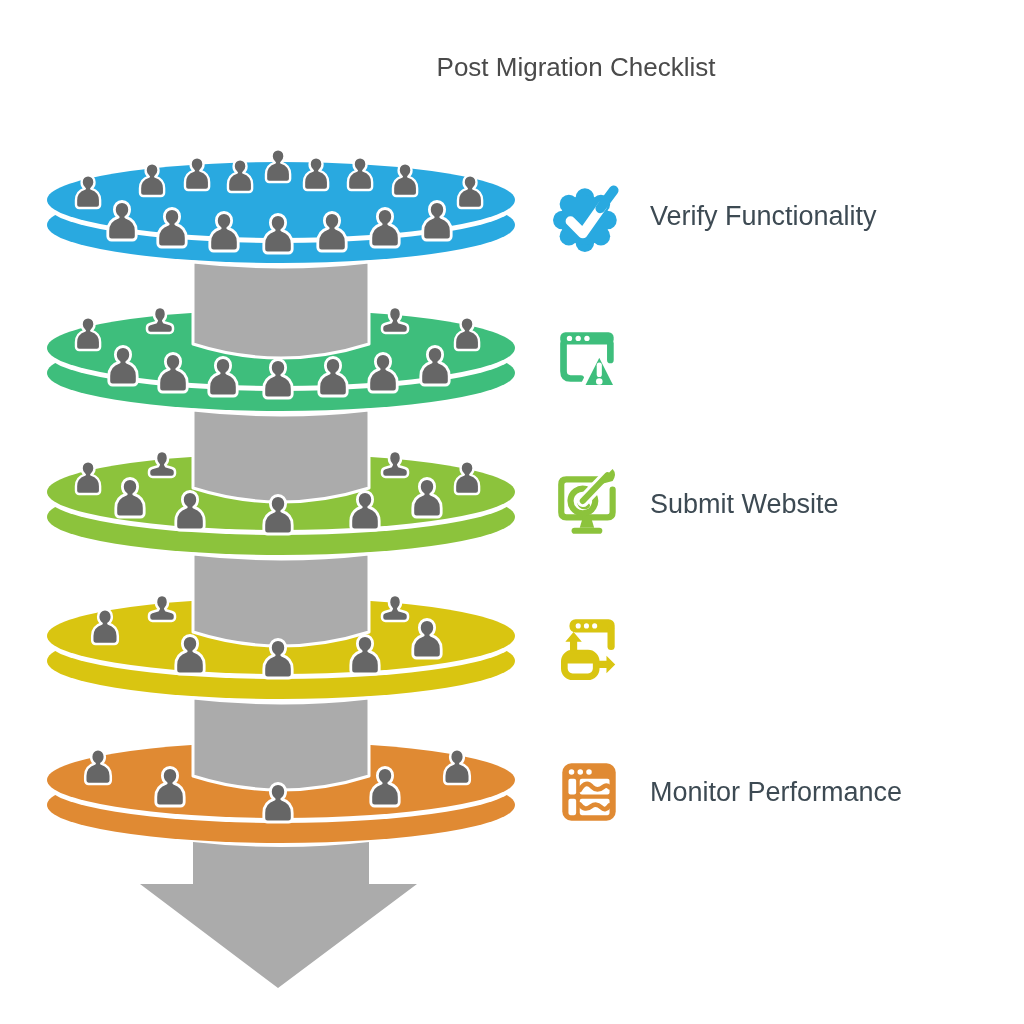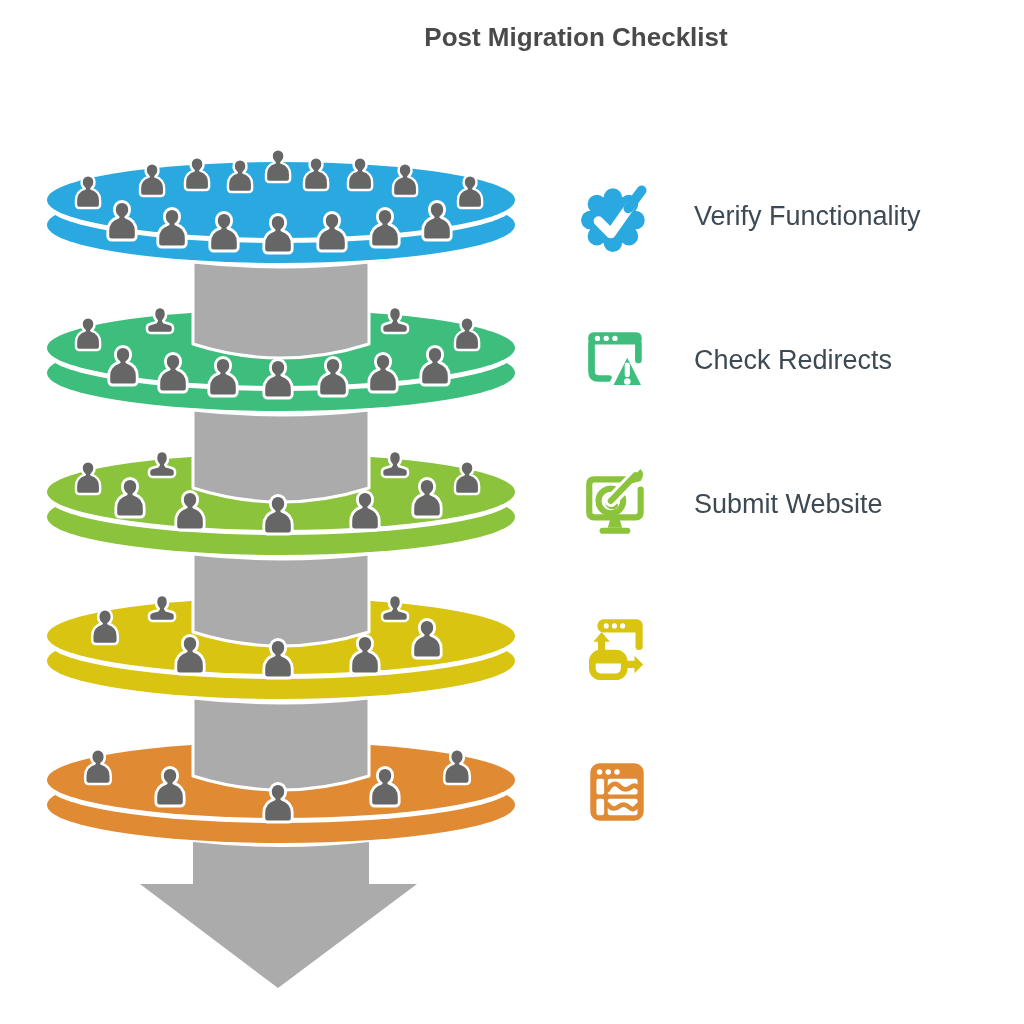--- a/index.html
+++ b/index.html
@@ -1,26 +1,26 @@
 <!DOCTYPE html>
 <html><head>
 <meta charset="utf-8">
 <style>
   html,body{margin:0;padding:0;}
   body{
     width:1024px;height:1024px;position:relative;background:#ffffff;
     font-family:"Liberation Sans", sans-serif;overflow:hidden;
   }
   .page-title{
-    position:absolute;top:22px;left:576px;transform:translateX(-50%);
-    font-size:26px;font-weight:bold;color:#4A4A4A;white-space:nowrap;text-align:right;
+    position:absolute;top:52px;left:576px;transform:translateX(-50%);
+    font-size:26px;font-weight:normal;color:#4A4A4A;white-space:nowrap;text-align:right;
   }
   .funnel-svg{position:absolute;left:0;top:0;}
   .item{
-    position:absolute;left:580px;height:76px;display:flex;align-items:center;gap:40px;
+    position:absolute;left:552px;height:76px;display:flex;align-items:center;gap:24px;
   }
   .item .icon{width:74px;height:74px;flex:0 0 auto;}
   .item .label{font-size:27px;color:#3D4A53;white-space:nowrap;}
   .r1{top:178px}.r2{top:322px}.r3{top:466px}.r4{top:610px}.r5{top:754px}
 </style>
 </head>
 <body>
 
 <div class="page-title">Post Migration Checklist</div>
 
@@ -165,21 +165,20 @@
     <rect x="8" y="9" width="52" height="12" rx="5" fill="currentColor"></rect>
     <circle cx="17" cy="15" r="2.6" fill="#ffffff"></circle>
       <circle cx="25.5" cy="15" r="2.6" fill="#ffffff"></circle>
     <circle cx="34" cy="15" r="2.6" fill="#ffffff"></circle>
     <path d="M11.2,20 V47 Q11.2,54 18,54 H28" fill="none" stroke="currentColor" stroke-width="6.5" stroke-linecap="round"></path>
     <path d="M56.8,20 V36" fill="none" stroke="currentColor" stroke-width="6.5" stroke-linecap="round"></path>
     <path d="M46,29 L61.5,59.5 Q62.5,62.5 59.5,62.5 H32.5 Q29.5,62.5 30.5,59.5 Z" fill="currentColor" stroke="#ffffff" stroke-width="4.5" stroke-linejoin="round"></path>
     <path d="M46,41 V50" stroke="#ffffff" stroke-width="5" stroke-linecap="round"></path>
     <circle cx="46" cy="57" r="3.2" fill="#ffffff"></circle>
   </svg>
-  <span class="label">Check Redirects</span>
 </div>
 
 <div class="item r3">
   <svg class="icon" viewBox="0 0 72 72" color="#8CC33C">
     <path d="M48,12 H14 Q9,12 9,17 V44 Q9,49 14,49 H54 Q59,49 59,44 V22" fill="none" stroke="currentColor" stroke-width="6" stroke-linecap="round"></path>
     <path d="M30,49 H38 L41,59 H27 Z" fill="currentColor"></path>
     <rect x="19" y="59" width="30" height="6" rx="3" fill="currentColor"></rect>
     <path d="M41.3,28.9 A12,12 0 1 1 33.1,21.4" fill="none" stroke="currentColor" stroke-width="6" stroke-linecap="round"></path>
     <path d="M33,30 A4.5,4.5 0 1 0 34.5,37.5" fill="none" stroke="currentColor" stroke-width="5" stroke-linecap="round"></path>
     <path d="M30,33 L56,6" stroke="#ffffff" stroke-width="12" stroke-linecap="round" fill="none"></path>
@@ -209,13 +208,14 @@
     <circle cx="19" cy="16.5" r="2.7" fill="#ffffff"></circle>
       <circle cx="27.5" cy="16.5" r="2.7" fill="#ffffff"></circle>
     <circle cx="36" cy="16.5" r="2.7" fill="#ffffff"></circle>
     <rect x="16" y="23" width="7.5" height="15.5" rx="2" fill="#ffffff"></rect>
     <rect x="27" y="23" width="29" height="15.5" rx="2" fill="#ffffff"></rect>
     <rect x="16" y="42.5" width="7.5" height="16" rx="2" fill="#ffffff"></rect>
     <rect x="27" y="42.5" width="29" height="16" rx="2" fill="#ffffff"></rect>
     <path d="M27,34 Q33,24 39,31 Q44,36 50,31 Q53,28.5 56,31.5" fill="none" stroke="currentColor" stroke-width="4.5" stroke-linecap="round"></path>
     <path d="M27,48 Q32,55 38,50 Q43,46 48,51 Q52,55 56,49" fill="none" stroke="currentColor" stroke-width="4.5" stroke-linecap="round"></path>
   </svg>
+  <span class="label">Monitor Performance</span>
 </div>
 
 </body></html>

